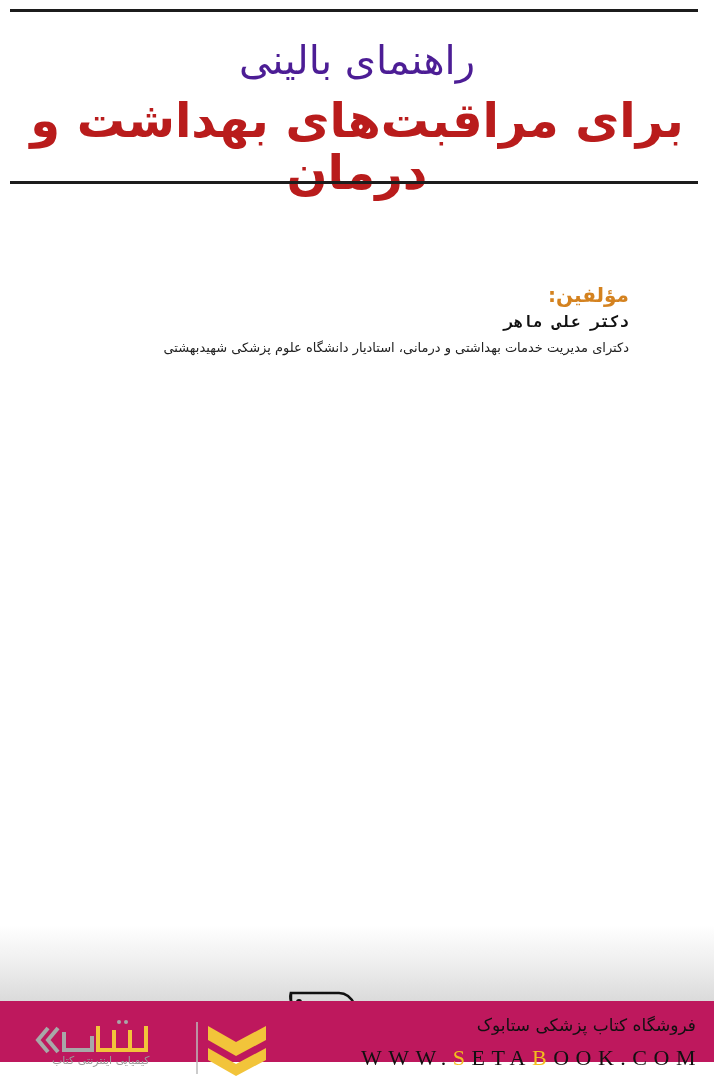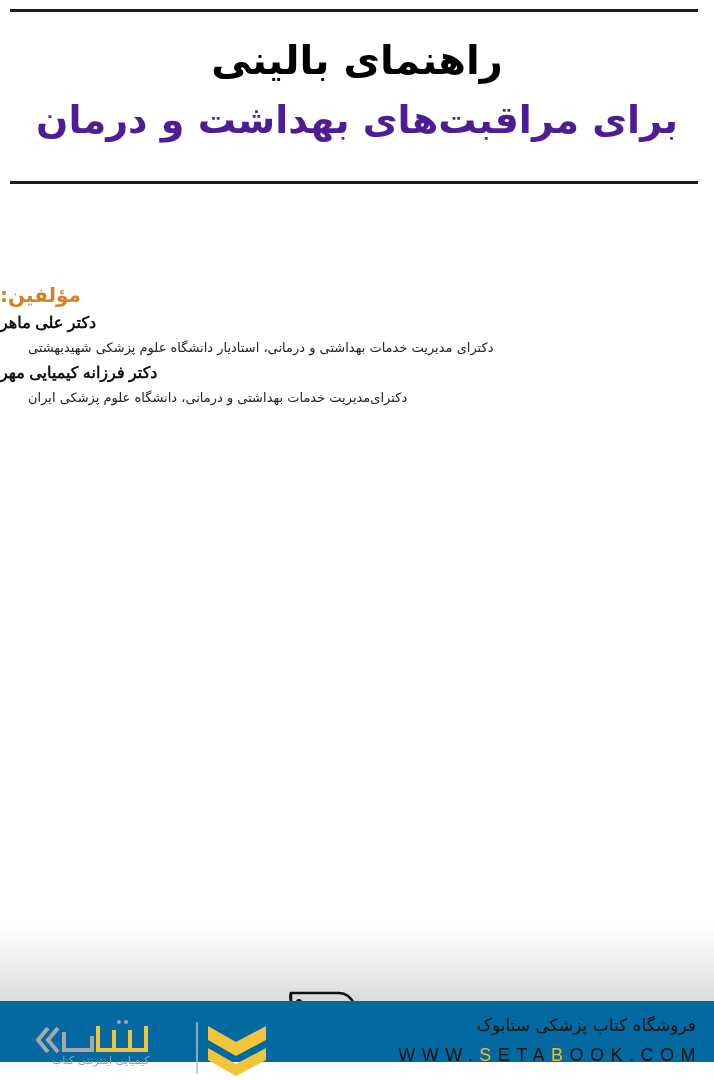--- a/index.html
+++ b/index.html
@@ -5,60 +5,60 @@
   * { box-sizing: border-box; margin: 0; padding: 0; }
   html, body { width: 714px; height: 1080px; background: #ffffff; overflow: hidden; }
   body { position: relative; font-family: "DejaVu Sans", sans-serif; color: #1a1a1a; }
 
   .rule { position: absolute; left: 10px; width: 688px; height: 3px; background: #1c1c1c; }
   .rule.top { top: 9px; }
   .rule.bottom { top: 181px; }
 
   .title-block { position: absolute; top: 30px; left: 0; width: 714px; text-align: center; direction: rtl; }
   .title-main {
-    font-family: "DejaVu Sans", sans-serif; font-weight: bold;
-    font-size: 40px; line-height: 60px; color: #000000; letter-spacing: 0;
+    font-family: "DejaVu Sans", sans-serif; font-weight: normal;
+    font-size: 40px; line-height: 60px; color: #4c1d95; letter-spacing: 0;
   }
   .title-sub {
     font-family: "DejaVu Sans", sans-serif; font-weight: bold;
-    font-size: 38px; line-height: 52px; color: #4c1d95; margin-top: 4px;
+    font-size: 48px; line-height: 52px; color: #b91c1c; margin-top: 4px;
   }
 
-  .authors { position: absolute; top: 280px; left: 0; width: 629px; text-align: left; direction: rtl; }
+  .authors { position: absolute; top: 280px; left: 0; width: 629px; text-align: right; direction: rtl; }
   .authors-label {
     font-family: "DejaVu Sans", sans-serif; font-weight: bold;
     color: #d4821f; font-size: 20px; line-height: 30px;
   }
   .author-name {
-    font-family: Liberation Sans, sans-serif; font-weight: bold;
+    font-family: Liberation Mono, monospace; font-weight: bold;
     color: #111; font-size: 16px; line-height: 26px;
   }
   .author-bio {
     font-family: "DejaVu Sans", sans-serif;
     color: #222; font-size: 13px; line-height: 24px; margin-left: 28px;
   }
 
   .shade {
     position: absolute; left: 0; top: 925px; width: 714px; height: 77px;
     background: linear-gradient(to bottom, #ffffff 0%, #f0f0f0 45%, #dadada 100%);
   }
   .peek-icon {
     position: absolute; left: 287px; top: 985px; width: 70px; height: 30px;
   }
 
   .footer {
-    position: absolute; left: 0; top: 1001px; width: 714px; height: 61px; background: #0369a1;
+    position: absolute; left: 0; top: 1001px; width: 714px; height: 61px; background: #be185d;
   }
   .store-name {
     position: absolute; right: 18px; top: 14px; direction: rtl;
     font-family: "DejaVu Sans", sans-serif; font-size: 17px; color: #111;
   }
   .store-url {
     position: absolute; right: 12px; top: 44px;
-    font-family: Liberation Sans, sans-serif; font-size: 18px; letter-spacing: 6.5px; color: #111;
+    font-family: Liberation Serif, serif; font-size: 22px; letter-spacing: 6.5px; color: #111;
   }
   .store-url .hl { color: #f2bd1d; }
 
   .logo { position: absolute; left: 30px; top: 1016px; width: 250px; height: 64px; }
   .logo-sub {
     position: absolute; left: 52px; top: 1054px; direction: rtl;
     font-family: "DejaVu Sans", sans-serif; font-size: 11px; color: #9a9a9a;
   }
 </style>
 </head>
@@ -72,24 +72,20 @@
 </div>
 
 <div class="rule bottom"></div>
 
 <div class="authors">
   <div class="authors-label">مؤلفین:</div>
 
   <div>
     <div class="author-name">دکتر علی ماهر</div>
     <div class="author-bio">دکترای مدیریت خدمات بهداشتی و درمانی، استادیار دانشگاه علوم پزشکی شهیدبهشتی</div>
-  </div>
-  <div>
-    <div class="author-name">دکتر فرزانه کیمیایی مهر</div>
-    <div class="author-bio">دکترای‌مدیریت خدمات بهداشتی و درمانی، دانشگاه علوم پزشکی ایران</div>
   </div>
 </div>
 
 <div class="shade"></div>
 
 <svg class="peek-icon" viewBox="0 0 70 30">
   <path d="M4 18 L4 8 L52 8 Q62 8 68 20" fill="none" stroke="#111" stroke-width="2.5" stroke-linecap="round"></path>
   <path d="M4 8 Q2 14 6 20" fill="none" stroke="#111" stroke-width="2.5"></path>
   <circle cx="12" cy="17" r="3" fill="#111"></circle>
 </svg>

